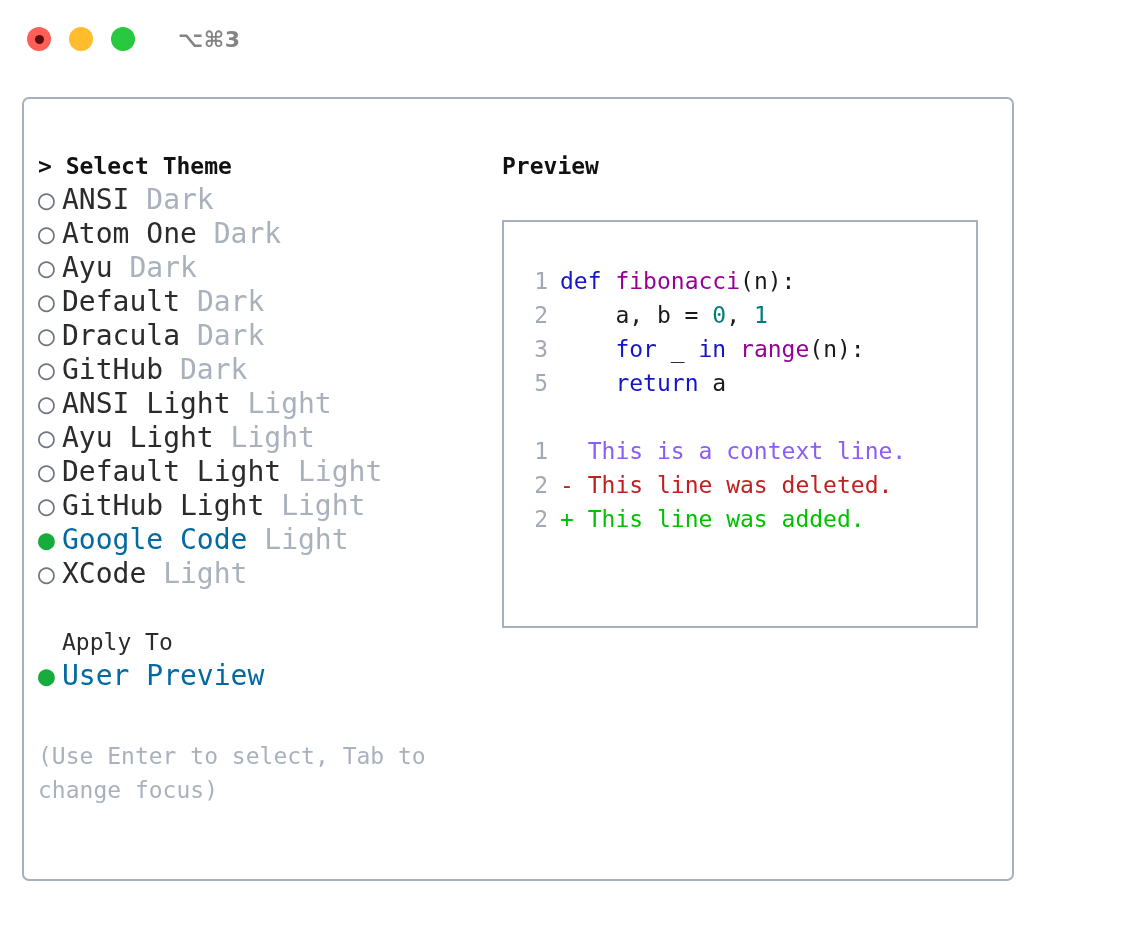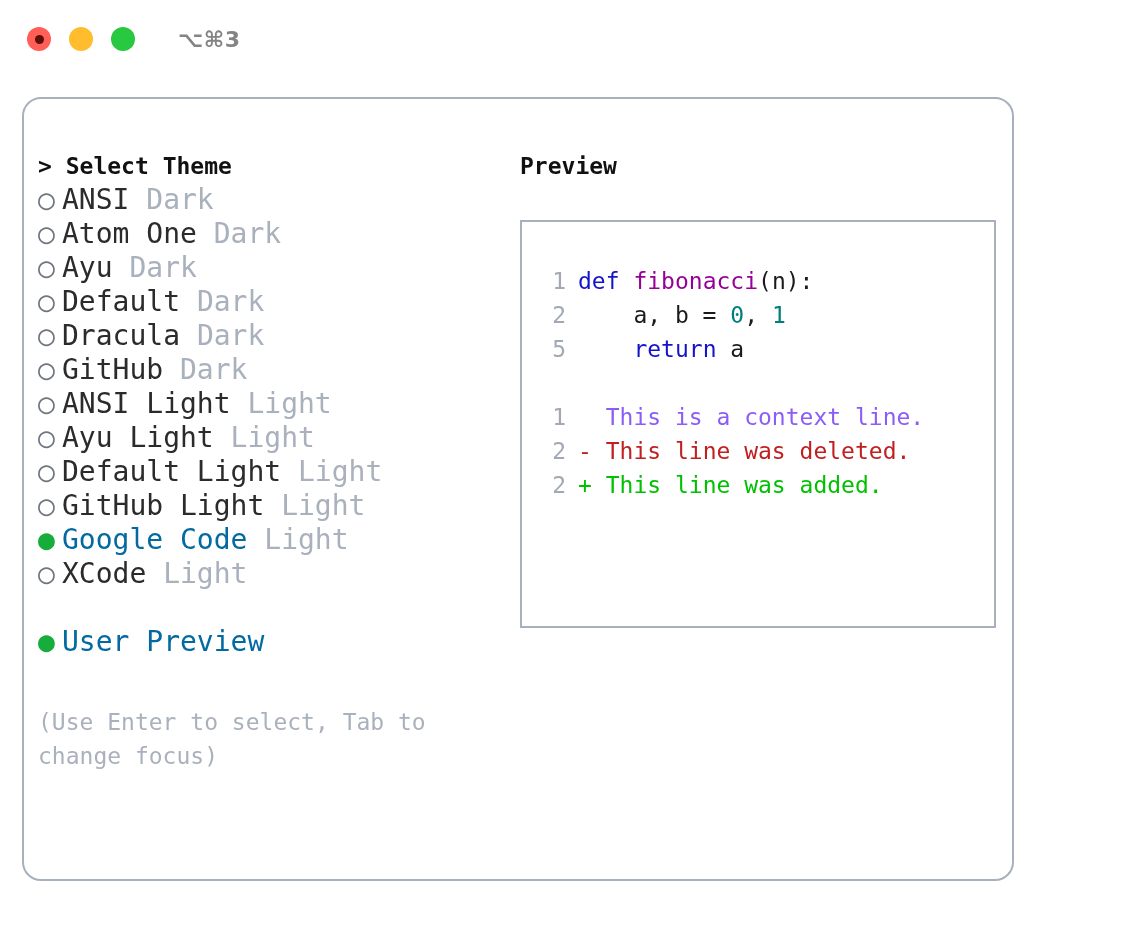--- a/index.html
+++ b/index.html
@@ -67,21 +67,21 @@
   }
 
   
   .panel {
     position: absolute;
     left: 22px;
     top: 97px;
     width: 992px;
     height: 784px;
     border: 2px solid #a7b0bd;
-    border-radius: 19px;
+    border-radius: 7px;
     box-sizing: border-box;
     background: #ffffff;
   }
 
   .cols {
     position: absolute;
     left: 0; top: 0;
     width: 100%;
     height: 100%;
   }
@@ -131,21 +131,21 @@
     line-height: 34px;
     color: #a9b1bd;
     width: 400px;
     white-space: normal;
     margin-top: 12px;
   }
 
   
   .right-col {
     position: absolute;
-    left: 496px;
+    left: 478px;
     top: 50px;
     width: 500px;
   }
   .preview-box {
     margin-top: 37px;
     width: 476px;
     height: 408px;
     border: 2px solid #a7b0bd;
     box-sizing: border-box;
     background: #ffffff;
@@ -205,35 +205,37 @@
             <div class="opt-row"><span class="marker">○</span><span class="opt-name">ANSI Light</span><span> </span><span class="opt-cat">Light</span></div>
             <div class="opt-row"><span class="marker">○</span><span class="opt-name">Ayu Light</span><span> </span><span class="opt-cat">Light</span></div>
             <div class="opt-row"><span class="marker">○</span><span class="opt-name">Default Light</span><span> </span><span class="opt-cat">Light</span></div>
             <div class="opt-row"><span class="marker">○</span><span class="opt-name">GitHub Light</span><span> </span><span class="opt-cat">Light</span></div>
             <div class="opt-row selected"><span class="marker sel">●</span><span class="opt-name">Google Code</span><span> </span><span class="opt-cat">Light</span></div>
             <div class="opt-row"><span class="marker">○</span><span class="opt-name">XCode</span><span> </span><span class="opt-cat">Light</span></div>
           </div>
 
         <div class="spacer"></div>
 
+        <div class="group-title">Apply To</div>
         <div id="apply-list">
             <div class="opt-row selected"><span class="marker sel">●</span><span class="opt-name">User Preview</span></div>
           </div>
 
         <div class="spacer"></div>
 
         <div class="hint">(Use Enter to select, Tab to change focus)</div>
       </div>
 
       <div class="right-col">
         <div class="section-title">Preview</div>
         <div class="preview-box">
           <div id="code-block">
               <div class="code-line"><span class="ln">1</span><span class="tok-kw">def</span><span class="tok-pl"> </span><span class="tok-fn">fibonacci</span><span class="tok-pl">(n):</span></div>
               <div class="code-line"><span class="ln">2</span><span class="tok-pl">    a, b = </span><span class="tok-num">0</span><span class="tok-pl">, </span><span class="tok-num">1</span></div>
+              <div class="code-line"><span class="ln">3</span><span class="tok-pl">    </span><span class="tok-kw">for</span><span class="tok-pl"> _ </span><span class="tok-kw">in</span><span class="tok-pl"> </span><span class="tok-fn">range</span><span class="tok-pl">(n):</span></div>
               <div class="code-line"><span class="ln">5</span><span class="tok-pl">    </span><span class="tok-kw">return</span><span class="tok-pl"> a</span></div>
             </div>
           <div class="blank-line"></div>
           <div id="diff-block">
               <div class="code-line"><span class="ln">1</span><span class="diff-ctx"> </span><span class="diff-ctx"> This is a context line.</span></div>
               <div class="code-line"><span class="ln">2</span><span class="diff-del">-</span><span class="diff-del"> This line was deleted.</span></div>
               <div class="code-line"><span class="ln">2</span><span class="diff-add">+</span><span class="diff-add"> This line was added.</span></div>
             </div>
         </div>
       </div>

